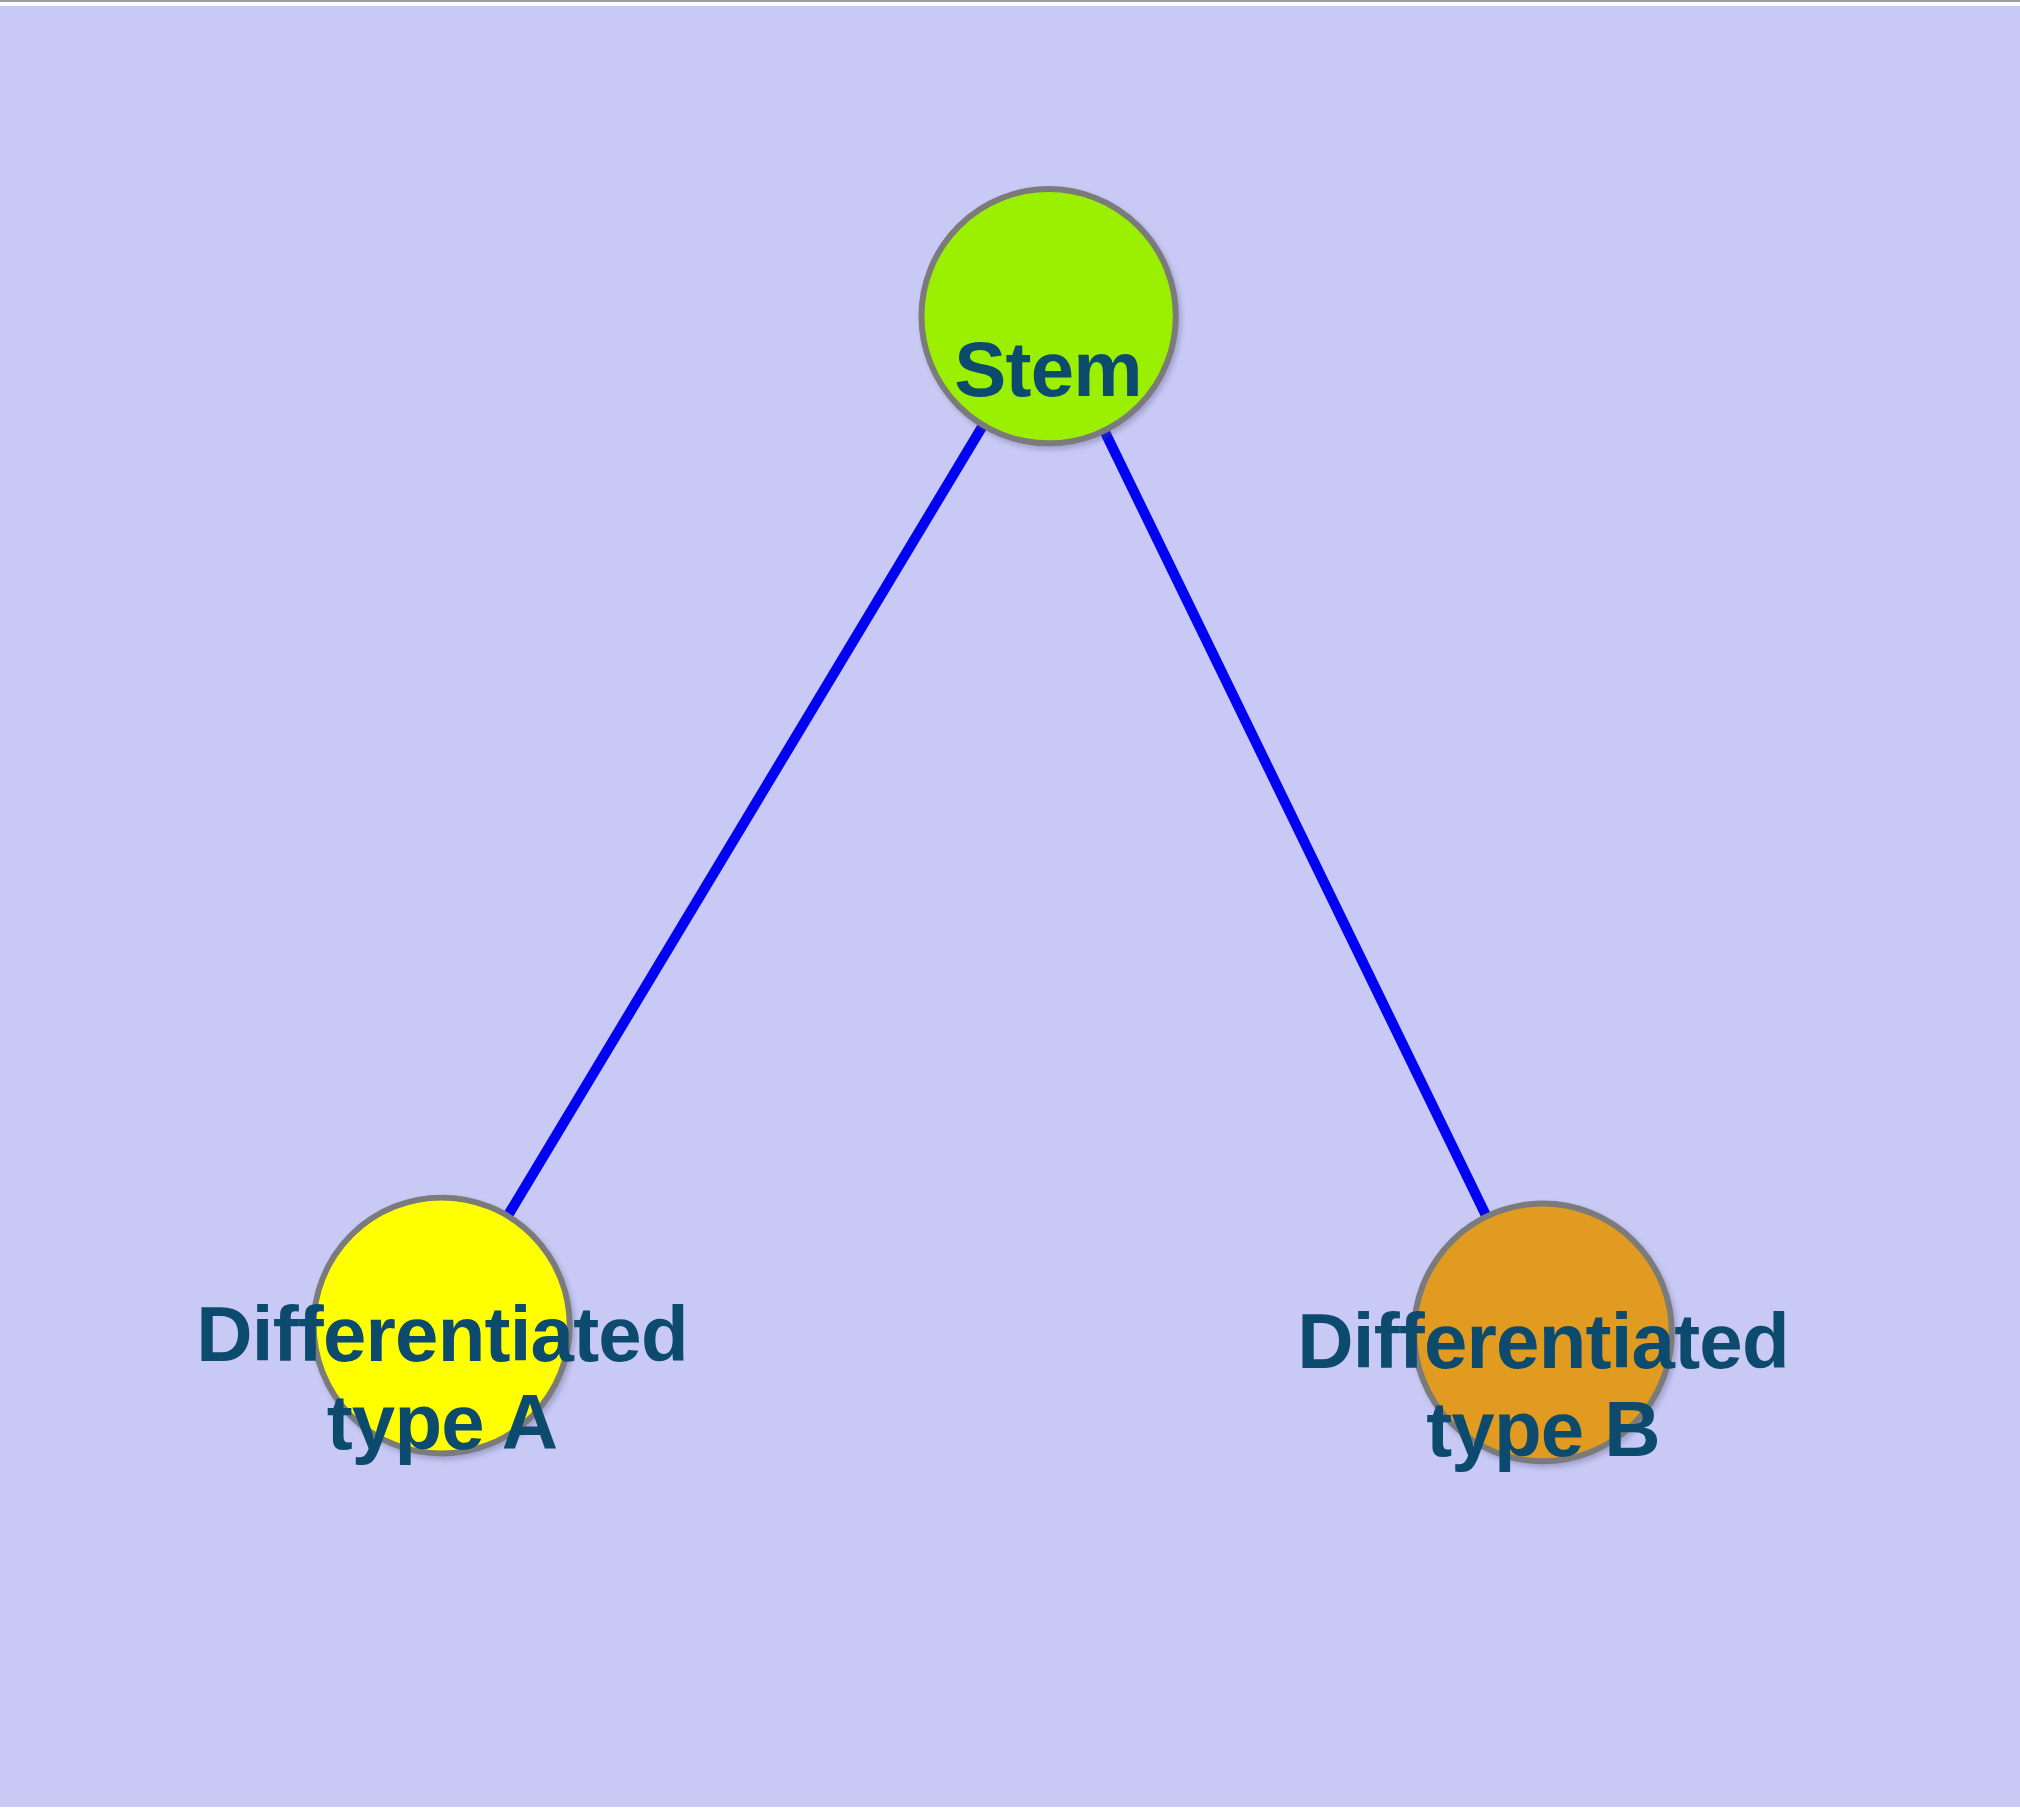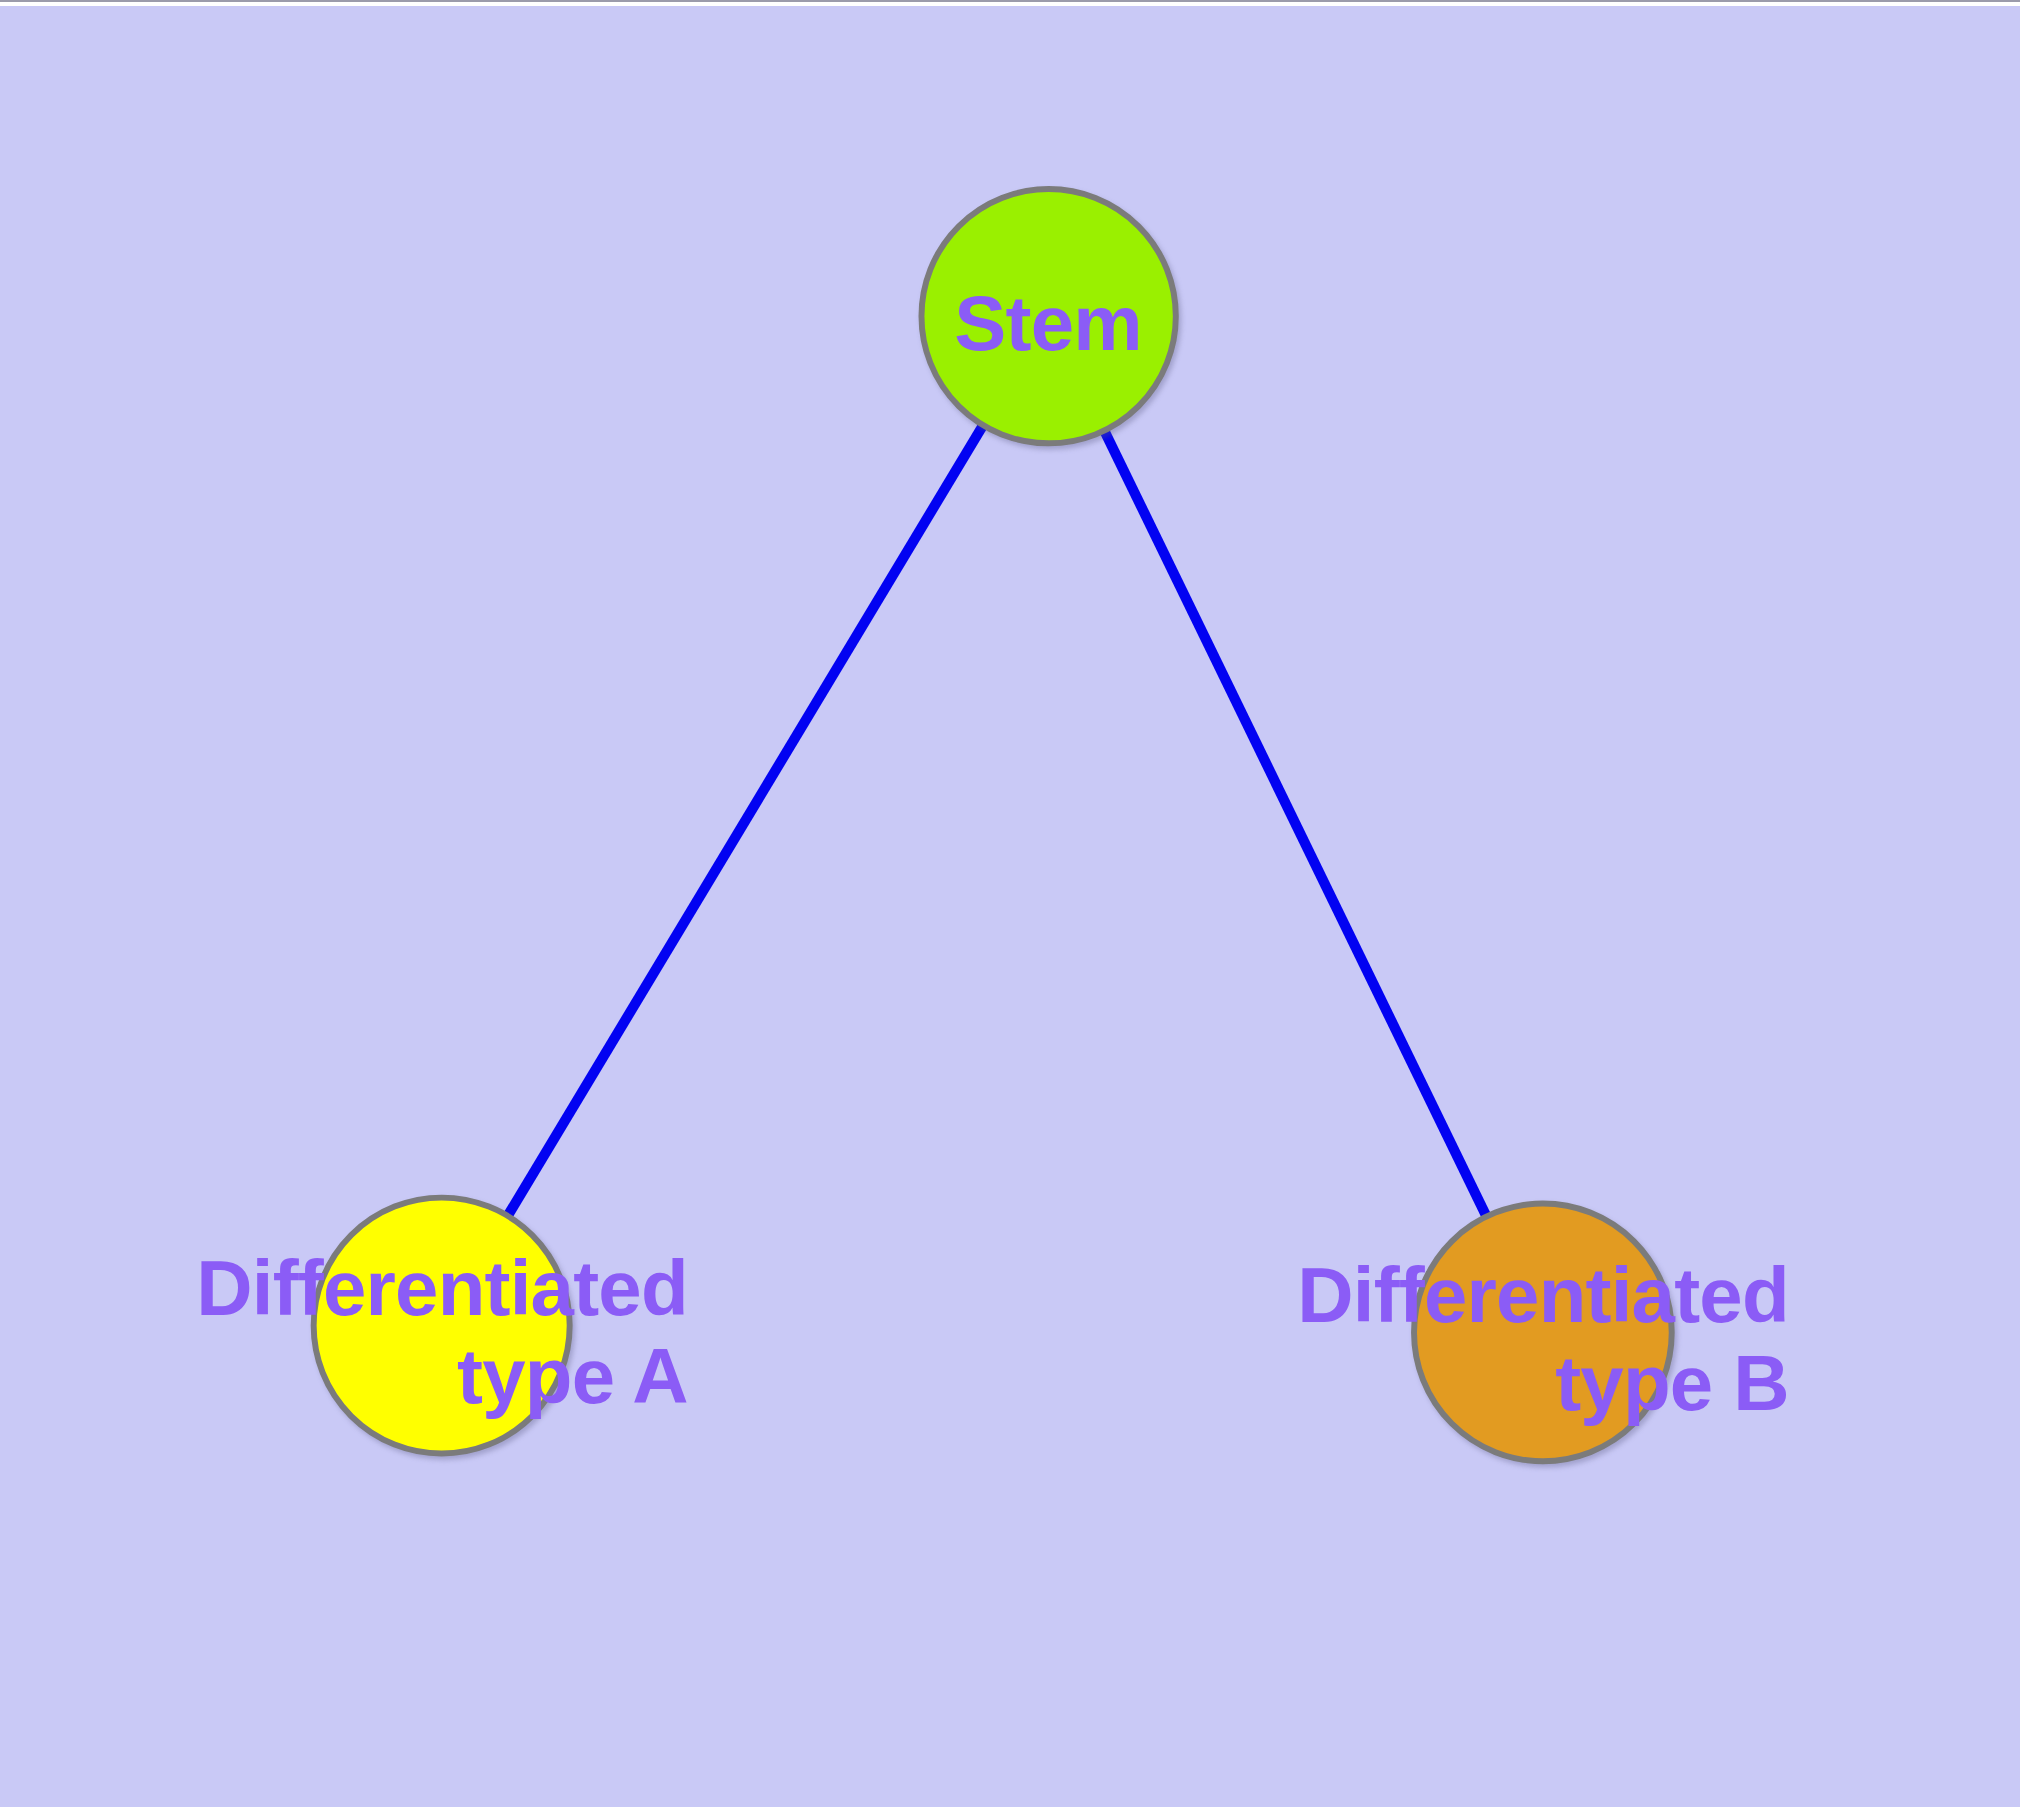--- a/index.html
+++ b/index.html
@@ -39,26 +39,27 @@
   }
   .node-circle {
     filter: drop-shadow(3px 4px 3px rgba(90, 90, 130, 0.35));
   }
   .node-label {
     position: absolute;
     transform: translate(-50%, -50%);
     font-weight: 700;
     font-size: 78px;
     line-height: 88px;
-    color: #8b5cf6;
-    text-align: right;
+    color: #0c4a6e;
+    text-align: center;
     white-space: pre-line;
     letter-spacing: -0.8px;
     z-index: 3;
     pointer-events: none;
+    margin-top: 46px;
   }
 </style>
 </head>
 <body>
 
 <div class="frame">
   <div class="top-hairline"></div>
   <div class="plot-area" id="plot-area">
     <svg class="plot-svg" id="plot-svg" xmlns="http://www.w3.org/2000/svg" viewBox="0 0 2384 2125" preserveAspectRatio="none">
         <rect x="0" y="0" width="2384" height="2125" fill="#c9c9f6"></rect>

